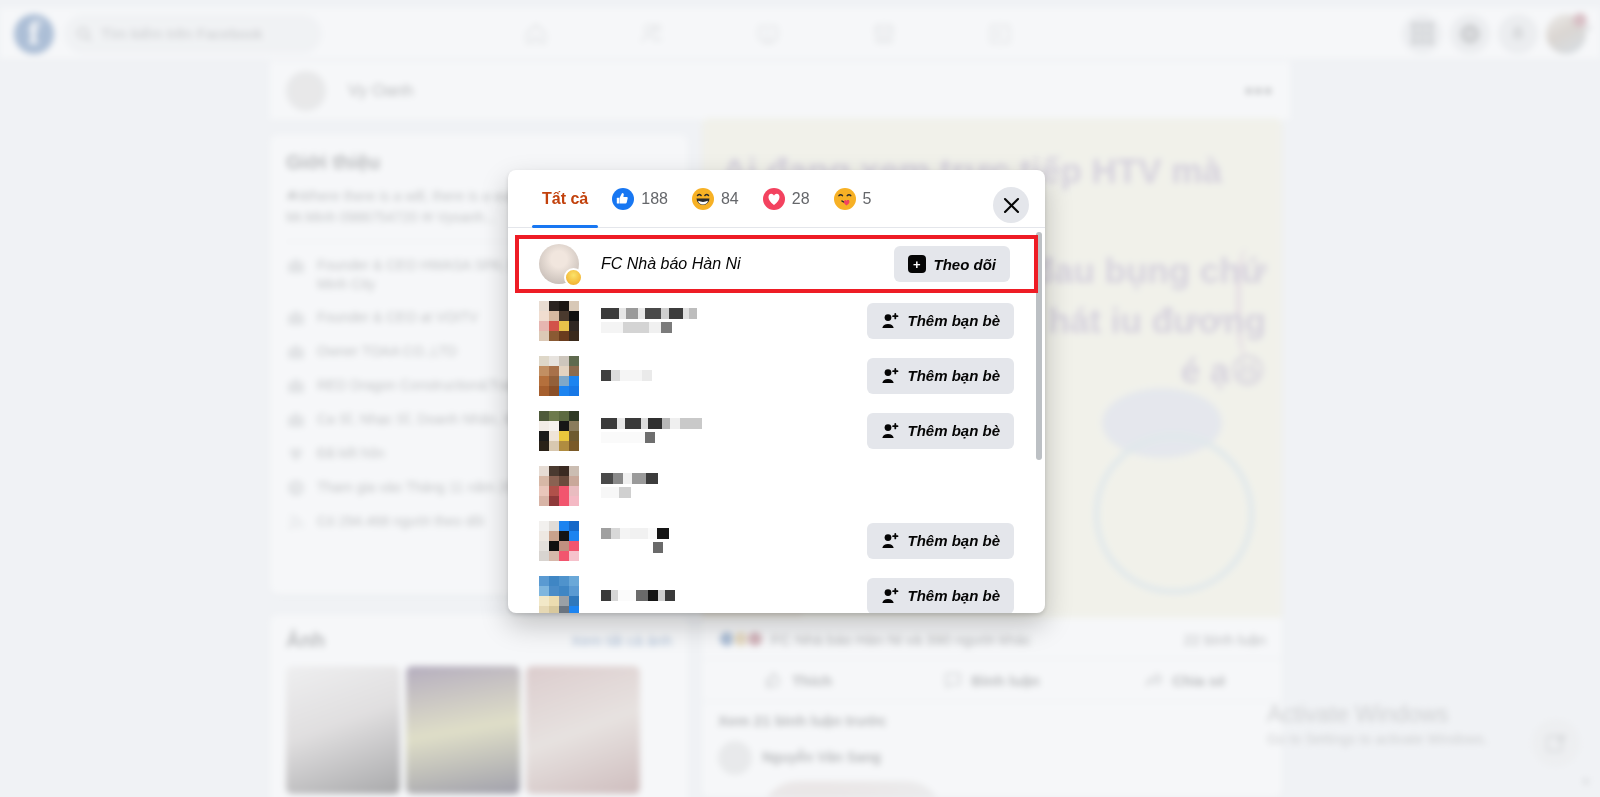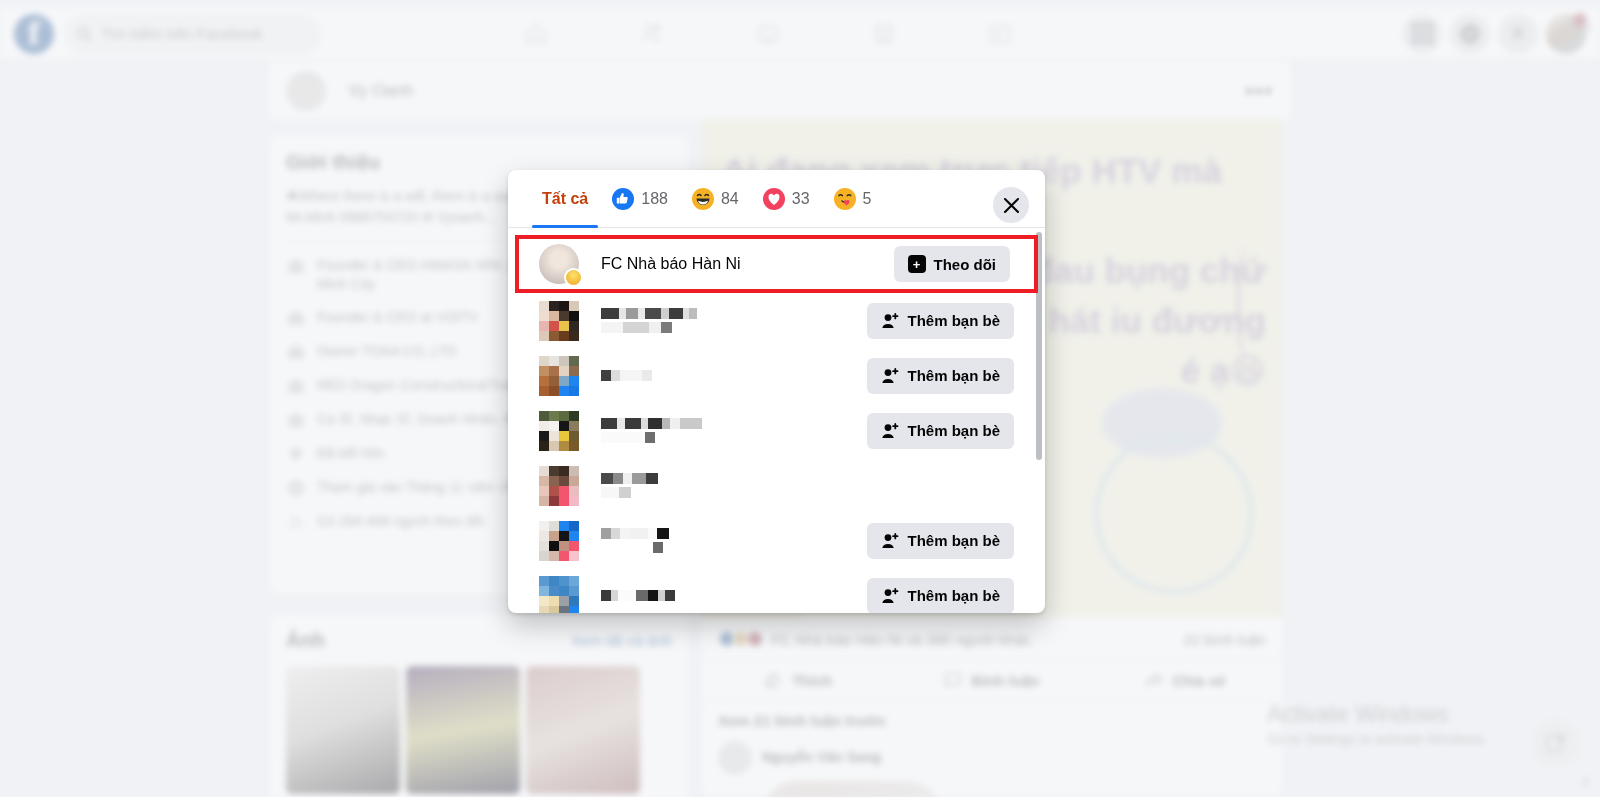--- a/index.html
+++ b/index.html
@@ -207,21 +207,21 @@
     height: 3px; background: #1877f2; border-radius: 2px;
   }
   .tab .cnt { font-size: 16px; color: #65676b; font-weight: normal; }
   .close-btn {
     position: absolute; right: 16px; top: 17px;
     width: 36px; height: 36px; border-radius: 50%;
     background: #e4e6eb; display: flex; align-items: center; justify-content: center;
     color: #050505;
   }
   .modal-body { flex: 1; position: relative; overflow: hidden; }
-  .list { padding: 7px; }
+  .list { padding: 7px; font-style: italic; }
   .row {
     display: flex; align-items: center; height: 55px; padding: 0 24px 0 24px;
     position: relative;
   }
   .row.highlight {
     border: 4px solid #ee1c25; height: 58px; margin: 0; padding-left: 20px;
   }
   .ravatar {
     width: 40px; height: 40px; border-radius: 50%; flex: 0 0 40px;
     position: relative; overflow: visible;
@@ -525,21 +525,21 @@
             <path d="M12.9 7.4 q1.8 -2 3.6 0" stroke="#2b2b2b" stroke-width="1.5" fill="none" stroke-linecap="round"></path>
           </svg>
           <span class="cnt">84</span>
         </div>
 
         <div class="tab">
           <svg width="22" height="22" viewBox="0 0 22 22">
             <circle cx="11" cy="11" r="11" fill="#f3425f"></circle>
             <path d="M11 17 C3.5 12 4.8 5.8 8.2 5.8 c1.6 0 2.5 1.2 2.8 2 .3-.8 1.2-2 2.8-2 3.4 0 4.7 6.2 -2.8 11.2 Z" fill="#fff"></path>
           </svg>
-          <span class="cnt">33</span>
+          <span class="cnt">28</span>
         </div>
 
         <div class="tab">
           <svg width="22" height="22" viewBox="0 0 22 22">
             <circle cx="11" cy="11" r="11" fill="#f7b125"></circle>
             <path d="M5 7.6 q1.7 -1.8 3.4 0" stroke="#2b2b2b" stroke-width="1.5" fill="none" stroke-linecap="round"></path>
             <path d="M13.3 7.6 q1.7 -1.8 3.4 0" stroke="#2b2b2b" stroke-width="1.5" fill="none" stroke-linecap="round"></path>
             <path d="M8 13 q3 2.4 6 0" stroke="#2b2b2b" stroke-width="1.6" fill="none" stroke-linecap="round"></path>
             <path d="M12.4 17.5 C9 15.2 9.8 12 11.4 12 c.8 0 1.2 .6 1.4 1 .2-.4 .6-1 1.4-1 1.6 0 2.4 3.2 -1.8 5.5 Z" fill="#f3425f"></path>
           </svg>

